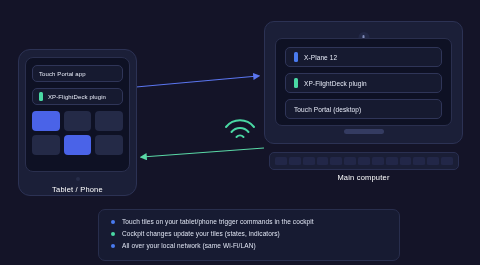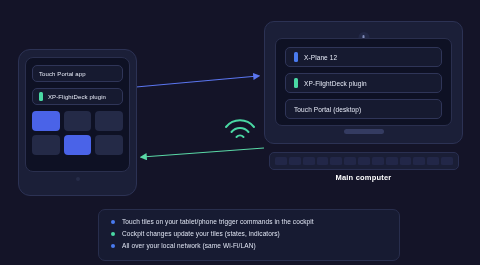--- a/index.html
+++ b/index.html
@@ -96,21 +96,21 @@
     width: 4px;
     height: 4px;
     border-radius: 50%;
     background: #262c48;
   }
   .caption {
     position: absolute;
     width: 100%;
     text-align: center;
     font-size: 7.5px;
-    font-weight: bold;
+    font-weight: normal;
     color: #ffffff;
     letter-spacing: 0.2px;
   }
   .tablet-caption { top: 136px; left: 0; }
 
   
   .computer-group {
     position: absolute;
     left: 264px;
     top: 21px;
@@ -301,20 +301,21 @@
         <div class="tile active"></div>
         <div class="tile"></div>
         <div class="tile"></div>
         <div class="tile"></div>
         <div class="tile active"></div>
         <div class="tile"></div>
       </div>
     </div>
 
     <div class="home-dot"></div>
+    <div class="caption tablet-caption">Tablet / Phone</div>
   </div>
 
   <div class="computer-group">
     <div class="monitor-body"></div>
 
     <div class="cam">
       <span class="lens"></span>
     </div>
 
     <div class="monitor-screen">

